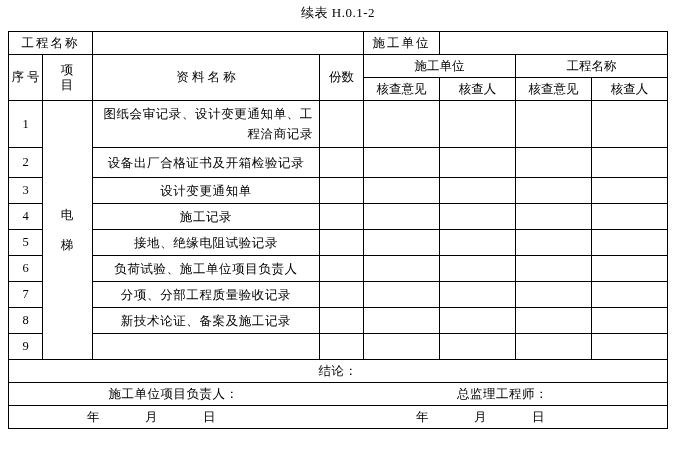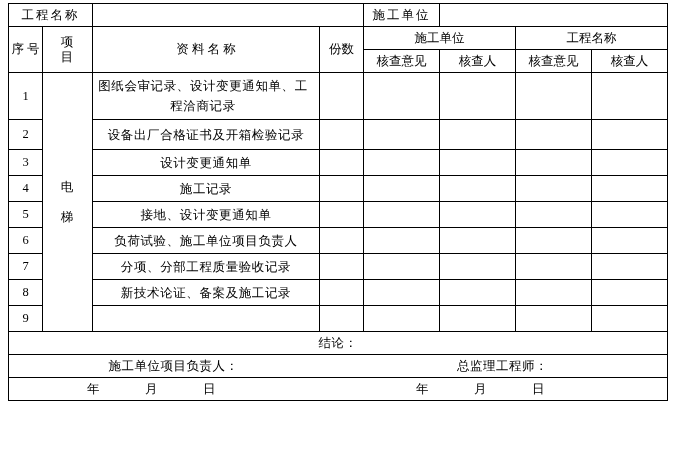--- a/index.html
+++ b/index.html
@@ -22,21 +22,21 @@
     text-align: center;
     font-size: 13px;
     line-height: 16px;
     padding-top: 5px;
     letter-spacing: 0.5px;
   }
   table.form {
     border-collapse: collapse;
     table-layout: fixed;
     width: 660px;
-    margin: 3px auto 0 auto;
+    margin: 10px auto 0 auto;
   }
   table.form td {
     border: 1px solid #000000;
     font-size: 12.5px;
     padding: 0;
     vertical-align: middle;
     text-align: center;
     height: 22px;
   }
   .hdr-label {
@@ -60,20 +60,21 @@
   }
   .cell-data {
     text-align: left;
     padding-left: 14px;
     letter-spacing: 0.6px;
     line-height: 20px;
   }
   .cell-data.two-line {
     line-height: 20px;
     padding: 3px 6px 3px 0;
+    text-align: right;
   }
   .elev-cell {
     width: 50px;
     font-size: 13px;
     letter-spacing: 1px;
   }
   .elev-inner {
     display: flex;
     flex-direction: column;
     align-items: center;
@@ -124,20 +125,21 @@
     display: inline-block;
     width: 58px;
     text-align: left;
   }
 </style>
 </head>
 <body>
 
 <div id="page">
 
+  <div class="doc-title">续表 H.0.1-2</div>
 
   <table class="form">
     <colgroup>
       <col style="width:34px">
       <col style="width:50px">
       <col>
       <col style="width:44px">
       <col style="width:76px">
       <col style="width:76px">
       <col style="width:76px">
@@ -210,21 +212,21 @@
       <td class="cell-data">施工记录</td>
       <td></td>
       <td></td>
       <td></td>
       <td></td>
       <td></td>
     </tr>
 
     <tr>
       <td style="height:25px">5</td>
-      <td class="cell-data">接地、设计变更通知单</td>
+      <td class="cell-data">接地、绝缘电阻试验记录</td>
       <td></td>
       <td></td>
       <td></td>
       <td></td>
       <td></td>
     </tr>
 
     <tr>
       <td style="height:25px">6</td>
       <td class="cell-data">负荷试验、施工单位项目负责人</td>

